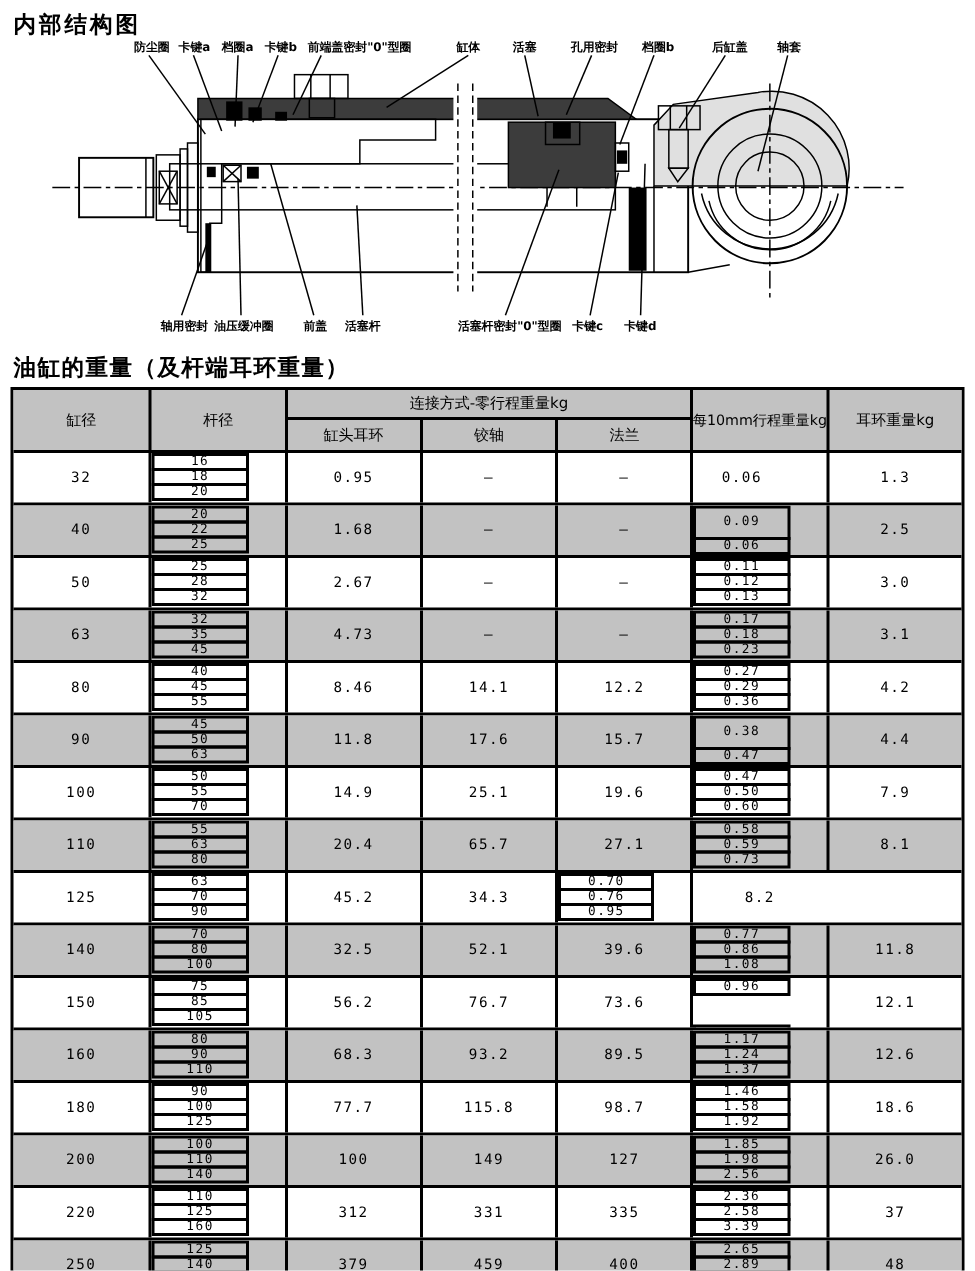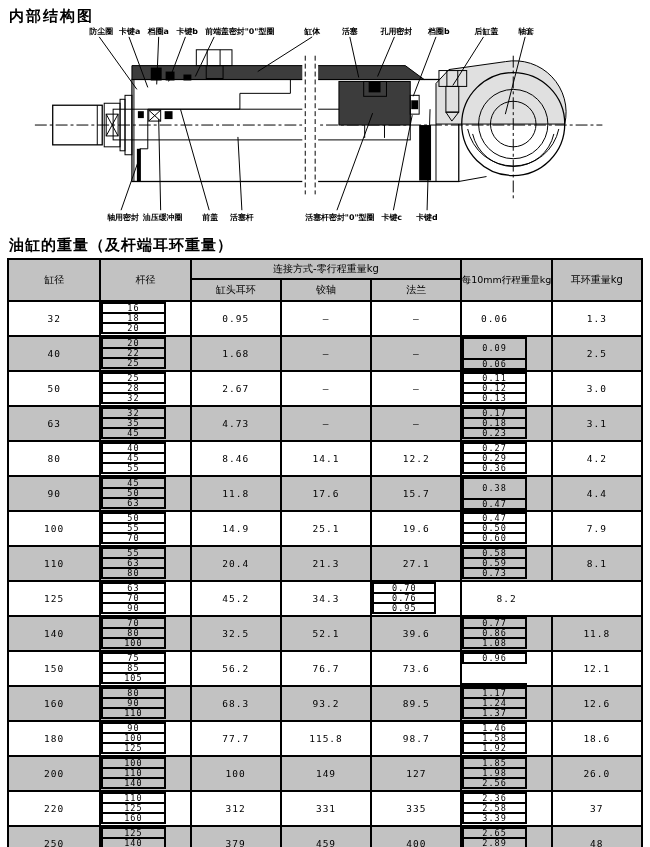--- a/index.html
+++ b/index.html
@@ -277,21 +277,21 @@
           <div class="cell">7.9</div>
         </div>
         <div class="grp shaded">
           <div class="cell first">110</div>
           <div class="rodcell">
             <div class="rodbox fb">55</div>
             <div class="rodbox">63</div>
             <div class="rodbox">80</div>
           </div>
           <div class="cell">20.4</div>
-          <div class="cell">21.3</div>
+          <div class="cell">65.7</div>
           <div class="cell">27.1</div>
           <div class="percell">
             <div class="perbox fb" style="height: 12px;">0.58</div>
             <div class="perbox" style="height: 12px;">0.59</div>
             <div class="perbox" style="height: 12px;">0.73</div>
           </div>
           <div class="cell">8.1</div>
         </div>
         <div class="grp">
           <div class="cell first">125</div>

